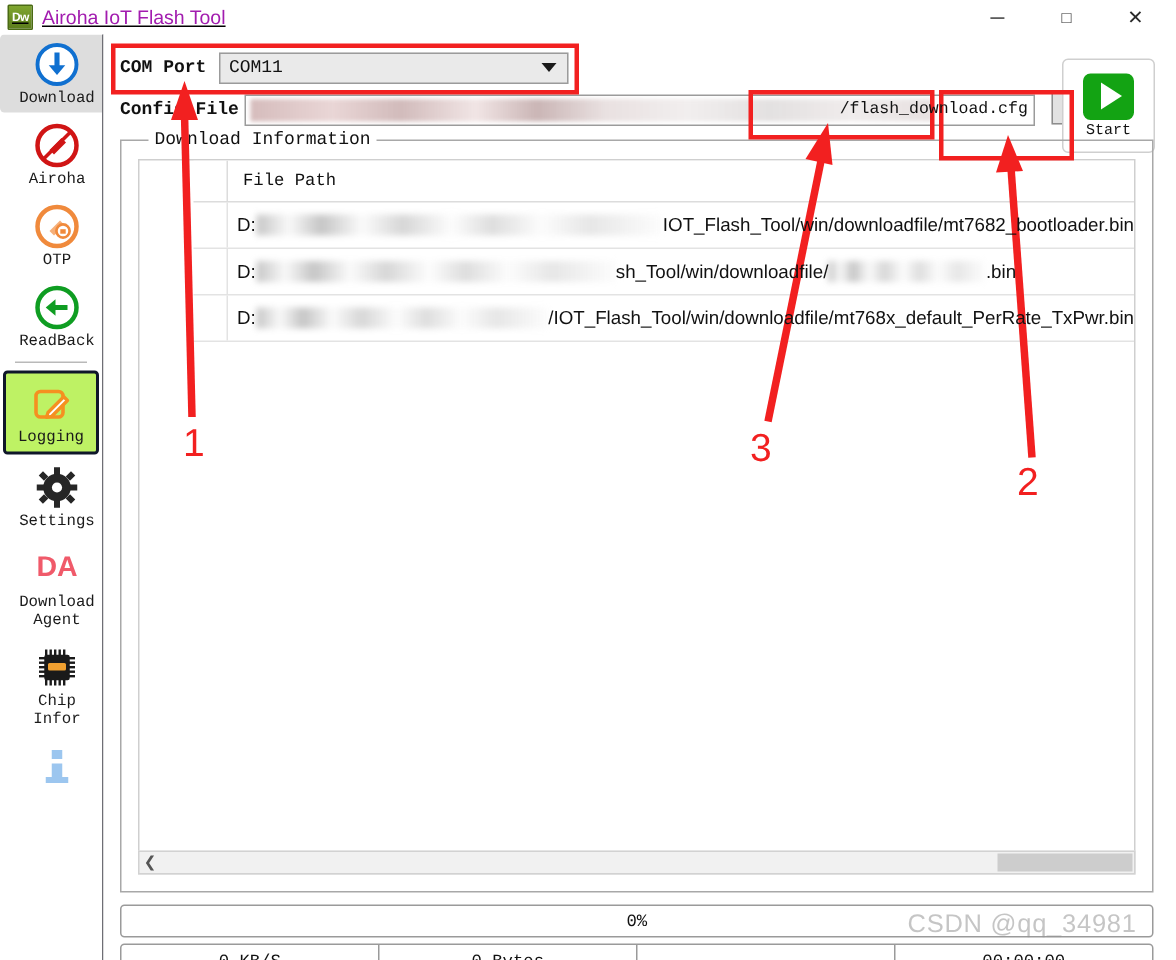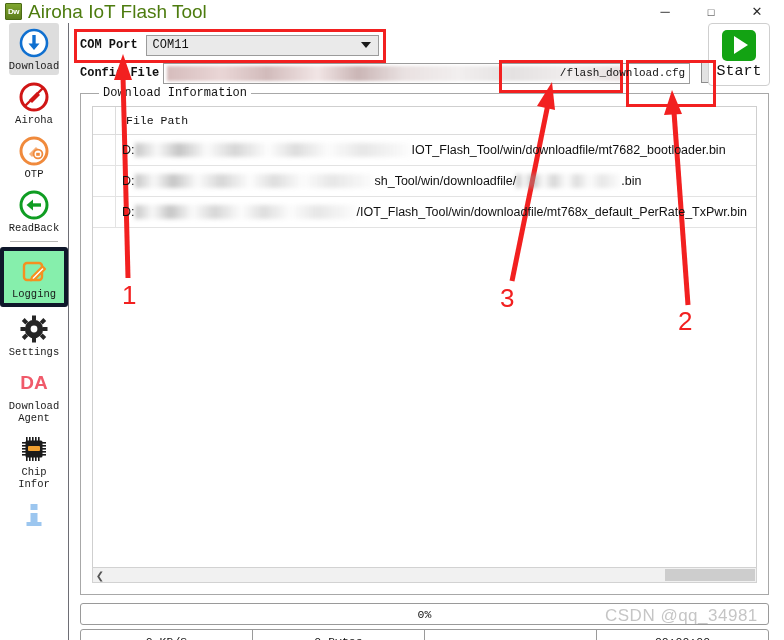--- a/index.html
+++ b/index.html
@@ -12,64 +12,64 @@
   #app {
     position: relative;
     width: 784px; height: 640px;
     background: #ffffff;
   }
 
   
   .titlebar {
     position: absolute; left: 0; top: 0; width: 780px; height: 23px;
     background: #ffffff;
-    display: flex; align-items: center;
+    display: flex; align-items: center; text-decoration: underline;
   }
   .app-icon {
     width: 15px; height: 15px; margin-left: 5px; margin-right: 6px;
     background: linear-gradient(180deg,#7fa62f 0%, #5c7d1c 100%);
     border: 1px solid #4a6a14;
     border-radius: 1px;
     color: #fff; font-size: 8px; font-weight: bold;
     display: flex; align-items: center; justify-content: center;
     font-family: "Liberation Sans", sans-serif;
     letter-spacing: -0.5px;
   }
   .app-title {
-    font-size: 19px; color: #4d7c0f;
+    font-size: 13px; color: #a21caf;
     font-family: "Liberation Sans", sans-serif;
   }
   .wincontrols {
     position: absolute; right: 0; top: 0; height: 23px;
     display: flex; align-items: center;
   }
   .wc {
     width: 46px; height: 23px; display: flex; align-items: center; justify-content: center;
     font-size: 13px; color: #2b2b2b; cursor: default;
   }
   .wc.sq { font-size: 11px; }
 
   
   .sidebar {
     position: absolute; left: 0; top: 23px; width: 68px; height: 617px;
     background: #ffffff;
     border-right: 1px solid #6e6e75;
     overflow: hidden;
   }
   .nav-item {
-    width: 50px; margin: 0 auto 2px auto;
+    width: 76px; margin: 0 auto 2px auto;
     padding: 4px 0 3px 0;
     display: flex; flex-direction: column; align-items: center;
     font-family: "Liberation Mono", monospace;
     font-size: 10.5px; color: #1a1a1a; line-height: 12px;
     text-align: center;
     border-radius: 3px;
   }
   .nav-item.sel-grey { background: #dddddd; }
-  .nav-item.sel-blue { background: #86efac; border: 4px solid #0f172a; width: 60px; }
+  .nav-item.sel-blue { background: #bef264; border: 2px solid #0f172a; width: 60px; }
   .nav-icon { width: 32px; height: 32px; display:flex; align-items:center; justify-content:center; margin-bottom: 1px; }
   .nav-sep { width: 48px; height: 1px; background: #b9b9b9; margin: 4px auto 5px auto; }
 
   
   .main {
     position: absolute; left: 69px; top: 23px; width: 715px; height: 617px;
     background: #ffffff;
   }
 
   .row-comport {
@@ -132,25 +132,25 @@
   .btn-open {
     position: absolute; left: 632px; top: 38px;
     width: 68px; height: 22px;
     background: #e2e2e2; border: 1px solid #8d8d8d;
     font-family: "Liberation Mono", monospace; font-size: 11.5px; color: #111;
     display: flex; align-items: center; justify-content: center;
     box-sizing: border-box;
   }
 
   .btn-start {
-    position: absolute; left: 639px; top: 0;
+    position: absolute; left: 639px; top: 16px;
     width: 62px; height: 63px;
     background: #ffffff; border: 1px solid #cfcfcf; border-radius: 4px;
     display: flex; flex-direction: column; align-items: center; justify-content: center;
-    font-family: "Liberation Mono", monospace; font-size: 15px; color: #111;
+    font-family: "Liberation Mono", monospace; font-size: 10px; color: #111;
     box-sizing: border-box;
     text-align: center;
   }
   .start-sq {
     width: 34px; height: 31px; background: #13a313; border-radius: 5px;
     display: flex; align-items: center; justify-content: center;
     margin-bottom: 2px;
   }
   .start-tri {
     width: 0; height: 0;
@@ -168,21 +168,21 @@
   .group-title {
     position: absolute; left: 18px; top: -8px;
     background: #ffffff; padding: 0 4px;
     font-family: "Liberation Mono", monospace; font-size: 12px; color: #111;
     white-space: nowrap;
   }
 
   .table-wrap {
     position: absolute; left: 11px; top: 12px; width: 665px; height: 477px;
     border: 1px solid #cfcfcf; background: #ffffff;
-    box-sizing: border-box; overflow: hidden;
+    box-sizing: border-box; overflow: hidden; padding-left: 36px;
   }
   .th-row {
     height: 27px; display: flex; align-items: center;
     border-bottom: 1px solid #dcdcdc;
     background: #ffffff;
   }
   .th-gut { width: 22px; height: 100%; border-right: 1px solid #dcdcdc; }
   .th-cell {
     padding-left: 10px;
     font-family: "Liberation Mono", monospace; font-size: 11.5px; color: #111;

